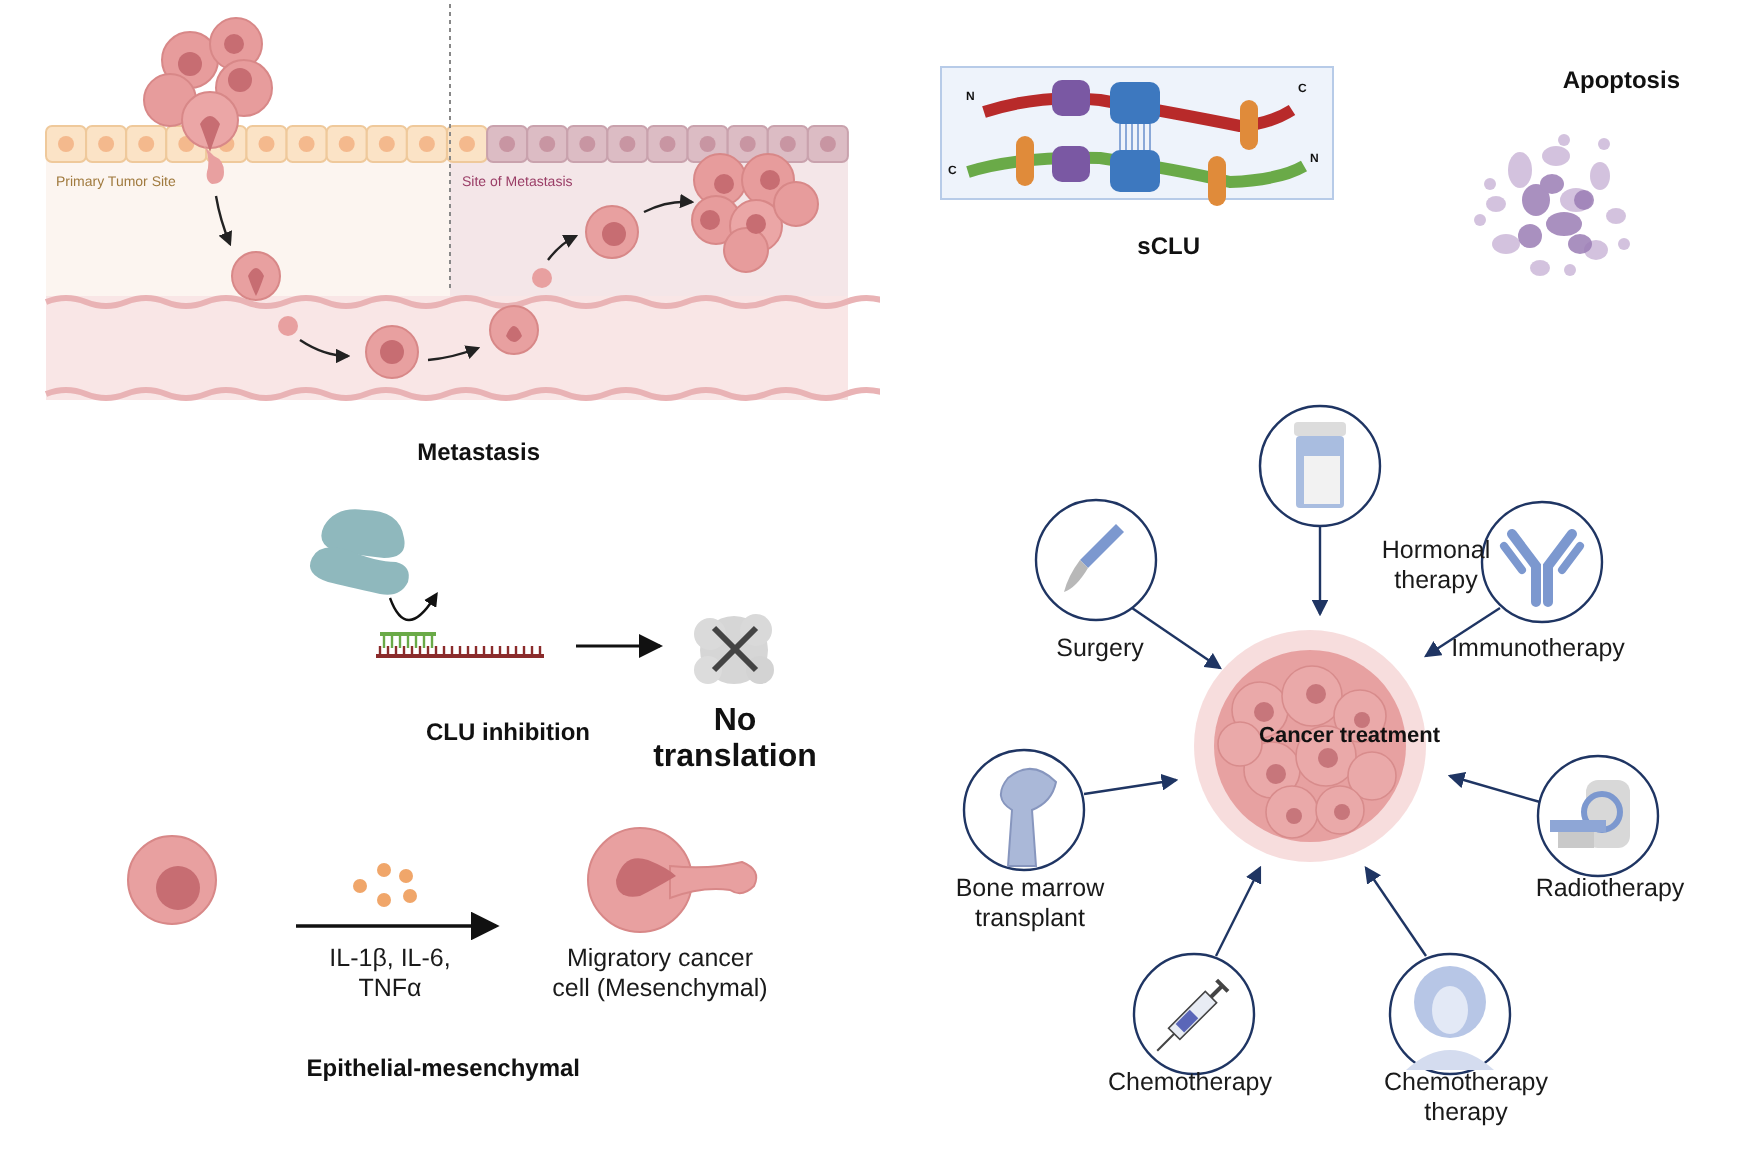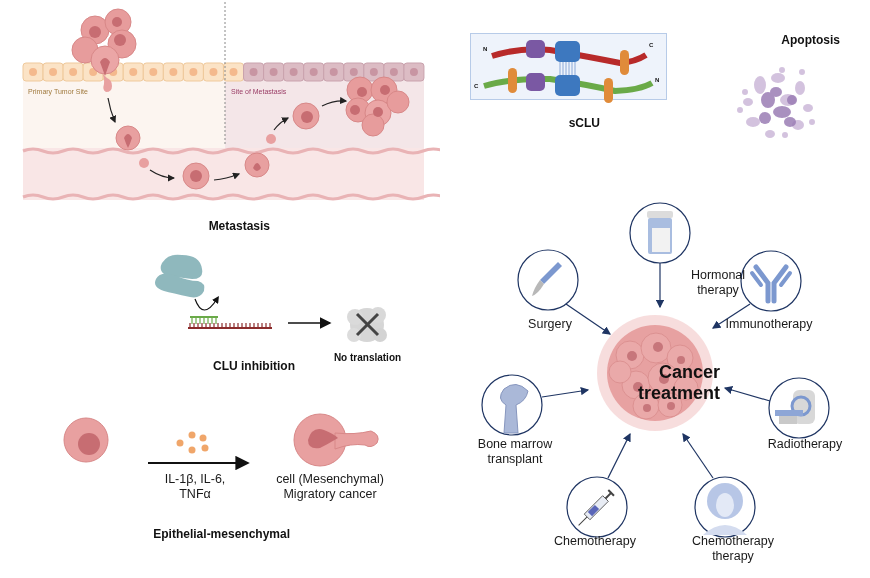--- a/index.html
+++ b/index.html
@@ -245,21 +245,21 @@
       <circle cx="227" cy="80" r="17" fill="#d6d6d6"></circle>
       <circle cx="215" cy="72" r="8" fill="#dadada"></circle>
         <circle cx="238" cy="70" r="8" fill="#d9d9d9"></circle>
       <circle cx="214" cy="90" r="7" fill="#dcdcdc"></circle>
         <circle cx="240" cy="90" r="7" fill="#d3d3d3"></circle>
       <line x1="217" y1="69" x2="238" y2="90" stroke="#444" stroke-width="3"></line>
       <line x1="238" y1="69" x2="217" y2="90" stroke="#444" stroke-width="3"></line>
     </g>
   </svg>
   <div class="abs title" style="left:35px;top:114px;width:120px;">CLU inhibition</div>
-  <div class="abs" style="left:180px;top:107px;width:95px;text-align:center;font-weight:bold;font-size:10px;">No translation</div>
+  <div class="abs" style="left:180px;top:107px;width:95px;text-align:center;font-weight:bold;font-size:16px;">No translation</div>
 </div>
 
 <div class="abs" style="left:30px;top:400px;width:400px;height:170px;">
   <svg width="400" height="170">
     <g>
       <circle cx="56" cy="40" r="22" fill="#e8a0a0" stroke="#d88888"></circle>
       <circle cx="59" cy="44" r="11" fill="#c76d72"></circle>
     </g>
     <g fill="#f0a66a">
       <circle cx="150" cy="43" r="3.5"></circle>
@@ -273,22 +273,22 @@
       <circle cx="290" cy="40" r="26" fill="#e8a0a0" stroke="#d88888"></circle>
       <path d="M305 33 q20 2 36 -2 q10 4 6 12 q-6 6 -12 2 q-14 -2 -30 4z" fill="#e8a0a0" stroke="#d88888"></path>
       <path d="M278 40 q4 -14 16 -10 q10 4 14 8 q-10 6 -18 10 q-12 2 -12 -8z" fill="#c76d72"></path>
     </g>
   </svg>
   <div class="abs lbl" style="left:120px;top:72px;width:90px;">
     <div>IL-1β, IL-6,</div>
     <div>TNFα</div>
   </div>
   <div class="abs lbl" style="left:230px;top:72px;width:140px;">
+    <div>Migratory cancer</div>
     <div>cell (Mesenchymal)</div>
-    <div>Migratory cancer</div>
   </div>
   <div class="abs title" style="left:100px;top:127px;width:160px;line-height:15px;">
     <div>Epithelial-mesenchymal</div>
   </div>
 </div>
 
 <div class="abs" style="left:460px;top:180px;width:410px;height:398px;">
   <svg width="410" height="398" id="treat-svg">
 
     <g>
@@ -381,21 +381,21 @@
         </g>
         <g>
           <line x1="82" y1="217" x2="128" y2="210" stroke="#1f3563" stroke-width="1.2" marker-end="url(#ahn)"></line>
           <circle cx="52" cy="225" r="30" fill="#fff" stroke="#1f3563" stroke-width="1.2"></circle>
           <g>
             <path d="M44 253 L46 225 Q36 219 44 209 Q56 199 68 211 Q66 221 56 225 L58 253z" fill="#aab8d8" stroke="#8796be"></path>
           </g>
         </g>
       </g>
   </svg>
-  <div class="abs title" style="left:130px;top:182px;width:130px;font-size:18px;">Cancer treatment</div>
+  <div class="abs title" style="left:130px;top:182px;width:130px;font-size:11px;">Cancer treatment</div>
   <div id="treat-labels">
       <div class="abs lbl" style="left: 40px; top: 137px; width: 100px;">
         <div>Surgery</div>
       </div>
       <div class="abs lbl" style="left: 208px; top: 88px; width: 100px;">
         <div>Hormonal</div>
         <div>therapy</div>
       </div>
       <div class="abs lbl" style="left: 259px; top: 137px; width: 100px;">
         <div>Immunotherapy</div>

